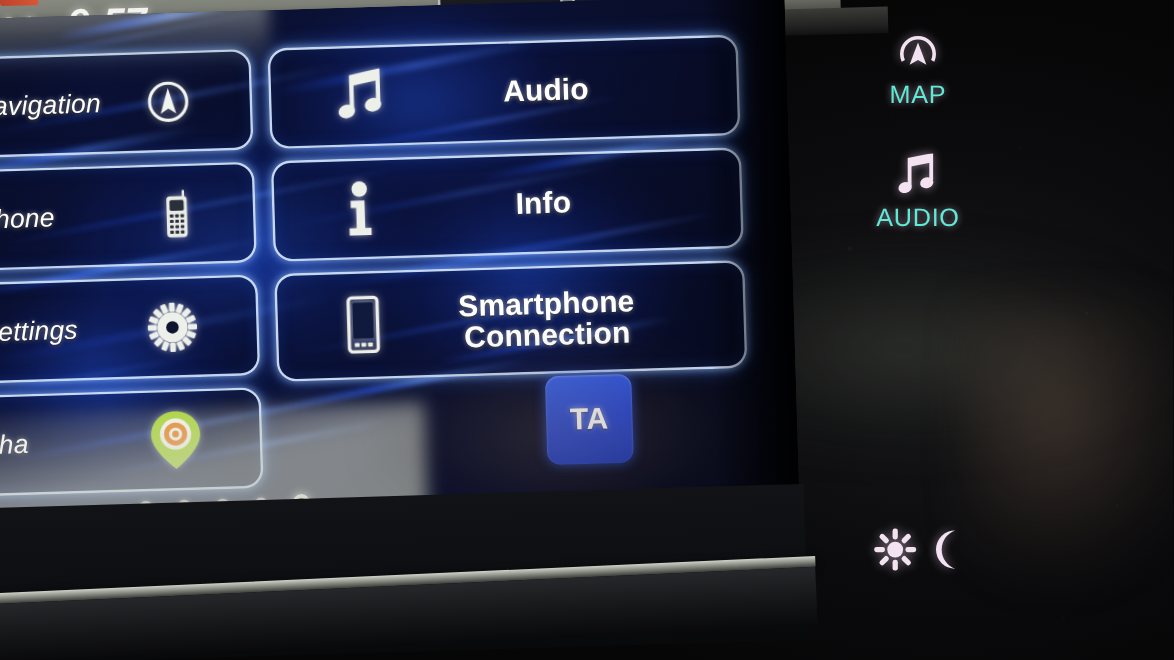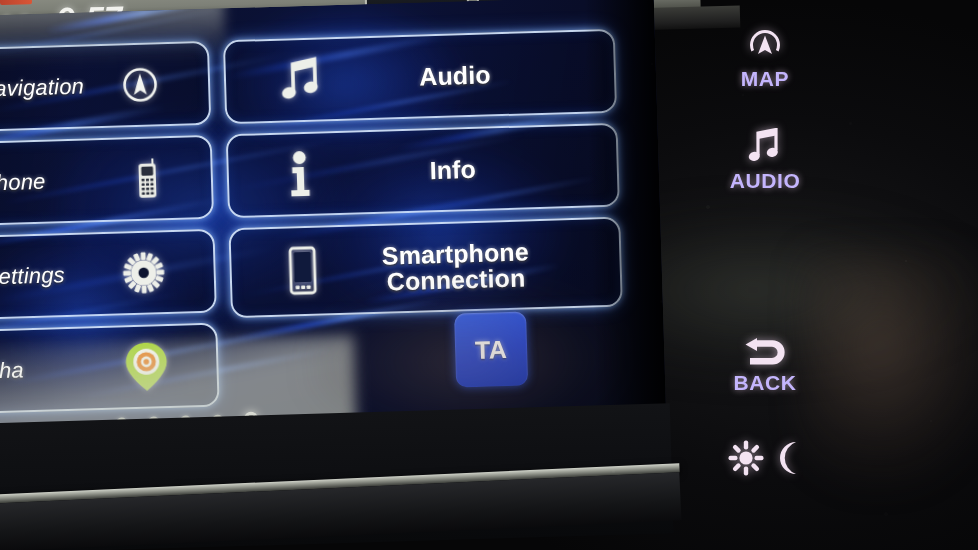--- a/index.html
+++ b/index.html
@@ -203,21 +203,21 @@
 
   
   .hardkeys{ position:absolute; left:700px; top:0px; width:130px; height:550px; }
   .hk{
     position:absolute; left:0; width:130px;
     display:flex; flex-direction:column; align-items:center; gap:1px;
     color:#f0dff0;
   }
   .hk-icon{ filter:drop-shadow(0 0 4px rgba(240,215,240,.55)); }
   .hk-label{
-    font-weight:700; font-size:21px; letter-spacing:.6px; color:#c4b5fd;
+    font-weight:400; font-size:21px; letter-spacing:.6px; color:#5eead4;
     text-shadow:0 0 6px rgba(235,205,235,.6);
   }
   .hk.k-map{ top:28px; }
   .hk.k-audio{ top:128px; }
   .hk.k-tel{ top:228px; }
   .hk.k-back{ top:336px; }
   .hk.k-display{ top:440px; flex-direction:row; gap:12px; justify-content:center; }
 
   .speck{ position:absolute; border-radius:50%; background:rgba(255,255,255,.14); pointer-events:none; }
 </style>
@@ -434,28 +434,20 @@
           <path d="M11 27 V5 L29 1.5 V22" fill="none" stroke="#f3e3f2" stroke-width="3.2"></path>
           <path d="M11 5 L29 1.5 L29 7.5 L11 11 Z" fill="#f3e3f2"></path>
           <ellipse cx="7.3" cy="28.3" rx="5.6" ry="4.5" fill="#f3e3f2" transform="rotate(-14 7.3 28.3)"></ellipse>
           <ellipse cx="25.3" cy="24.3" rx="5.6" ry="4.5" fill="#f3e3f2" transform="rotate(-14 25.3 24.3)"></ellipse>
         </svg>
       </span>
       <span class="hk-label">AUDIO</span>
     </div>
 
 
-    <div class="hk k-back">
-      <span class="hk-icon">
-        <svg width="44" height="30" viewBox="0 0 44 30">
-          <path d="M14 2 L2.5 8.5 L14 15 V10.8 H29 A5.6 5.6 0 0 1 29 22 H7 V28.5 H29.5 A12 12 0 0 0 29.5 4.2 H14 Z" fill="#f3e3f2"></path>
-        </svg>
-      </span>
-      <span class="hk-label">BACK</span>
-    </div>
 
     <div class="hk k-display">
       <span class="hk-icon">
         <svg width="36" height="36" viewBox="0 0 36 36">
           <g fill="#f3e3f2">
             <circle cx="18" cy="18" r="6.6"></circle>
             <g>
               <rect x="15.8" y="0.5" width="4.4" height="9" rx="2"></rect>
               <rect x="15.8" y="26.5" width="4.4" height="9" rx="2"></rect>
               <rect x="0.5" y="15.8" width="9" height="4.4" rx="2"></rect>

